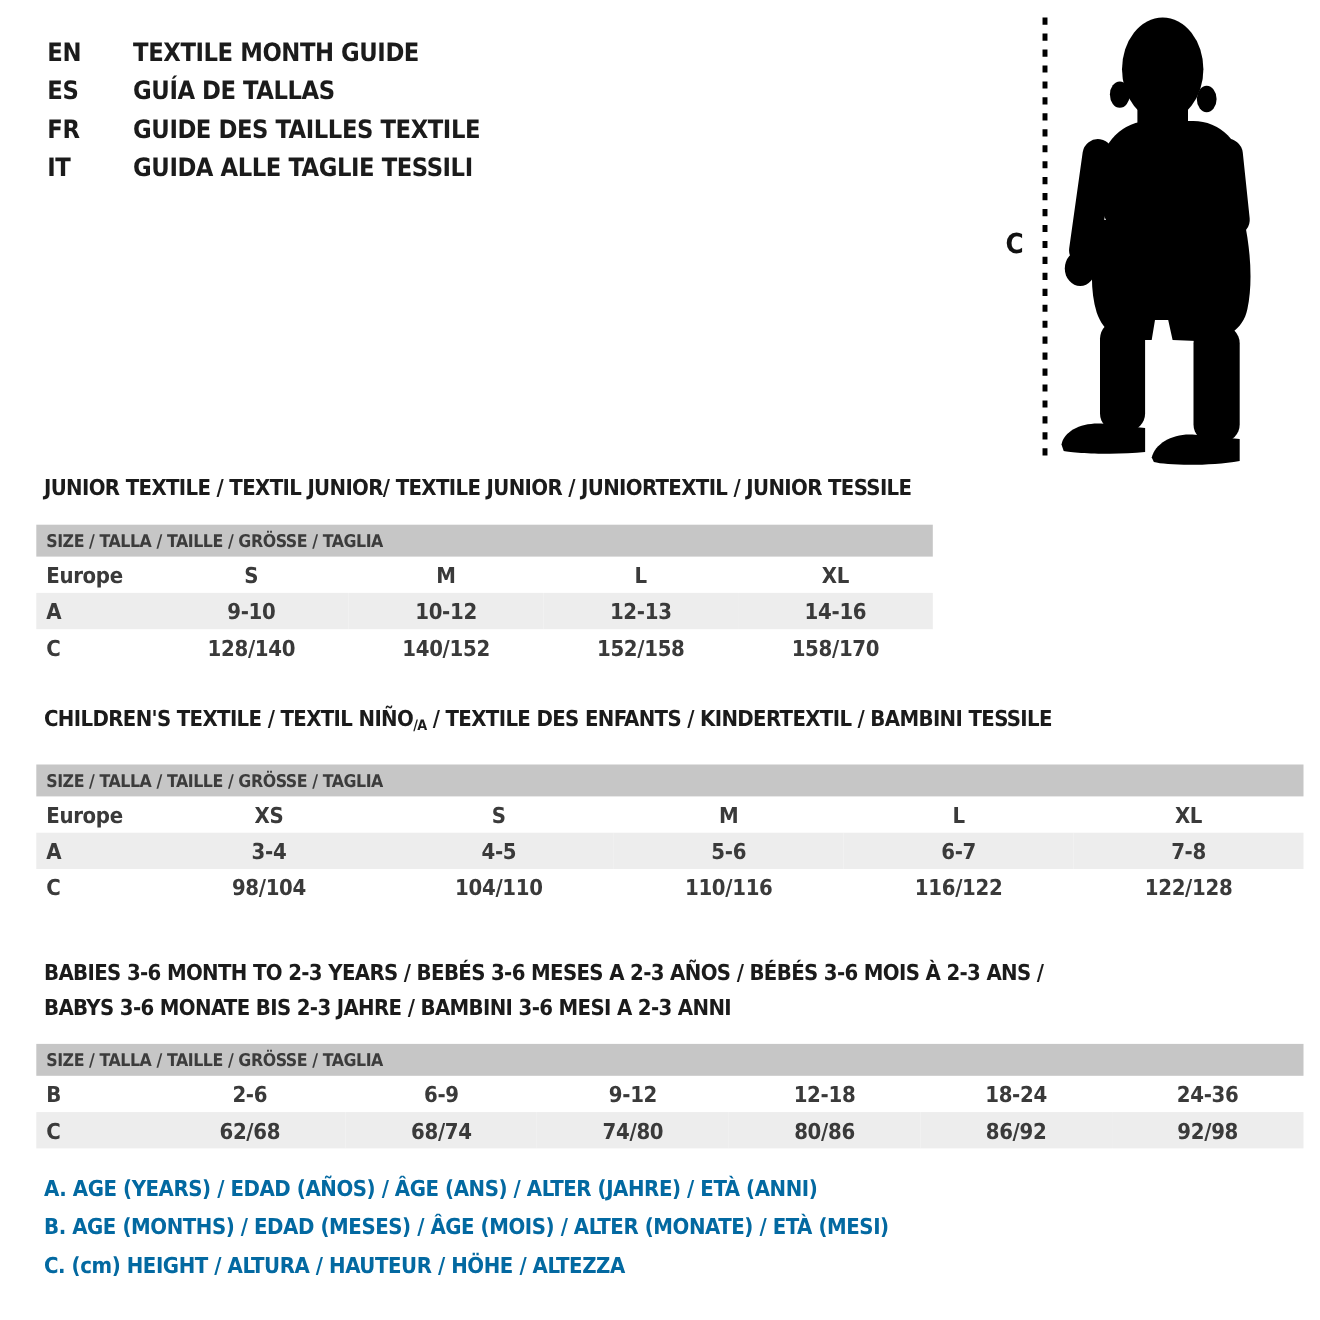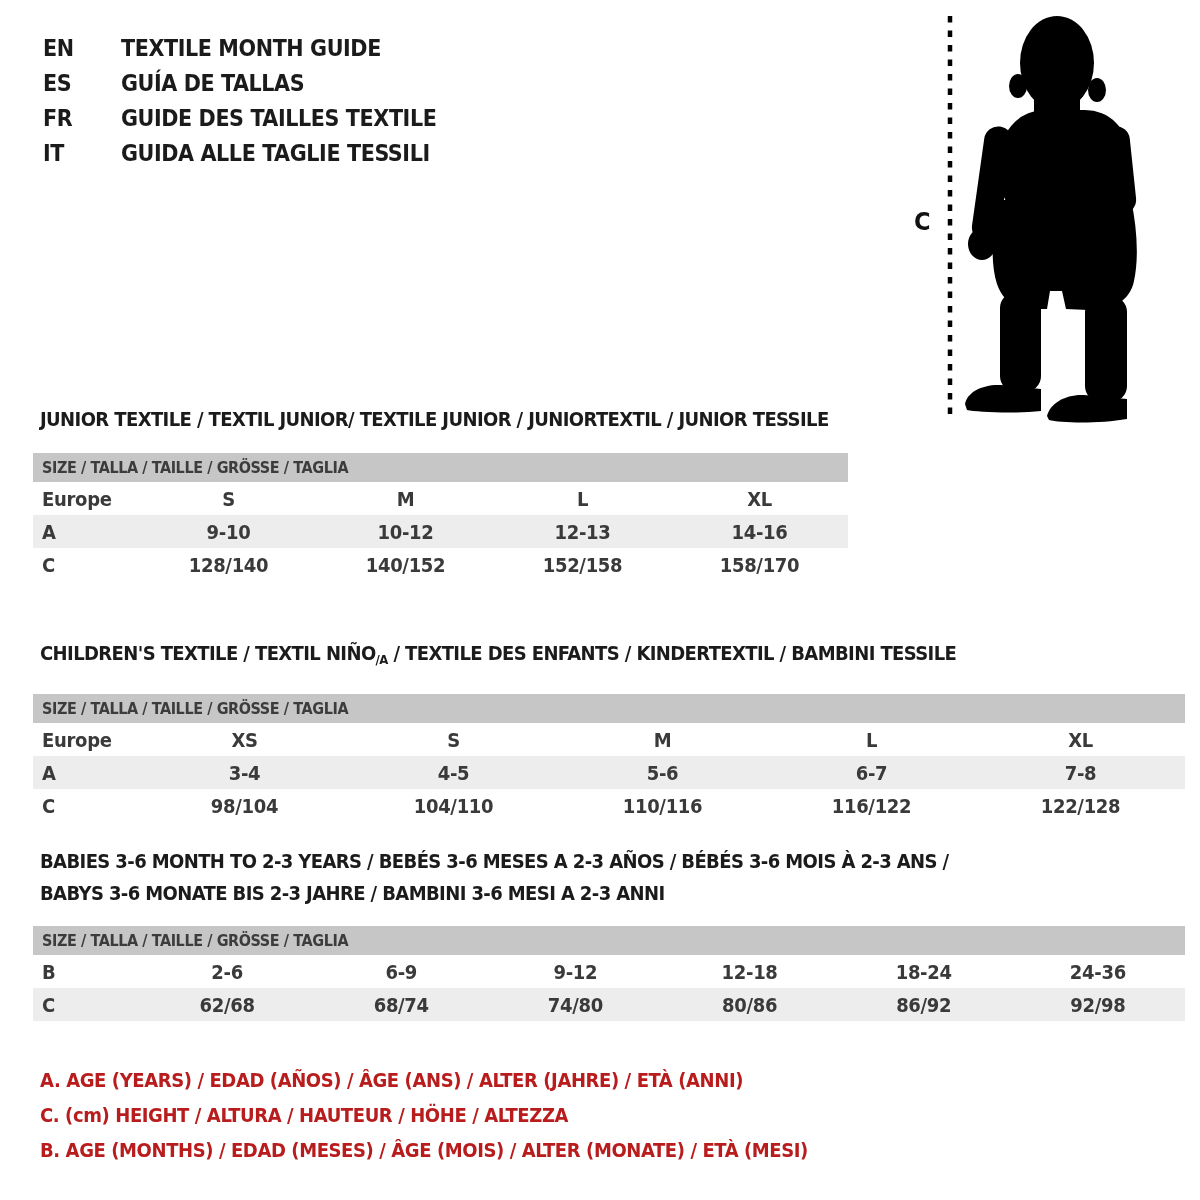--- a/index.html
+++ b/index.html
@@ -14,40 +14,40 @@
   .lang-block{position:absolute;left:43px;top:30px;}
   .lang-row{display:flex;height:35px;align-items:center;font-size:23px;font-weight:700;
             color:var(--heading-text);letter-spacing:-0.4px;white-space:nowrap;}
   .lang-code{width:78px;flex:0 0 78px;}
   
   .figure{position:absolute;left:900px;top:0;width:300px;height:430px;}
   .figure svg{position:absolute;left:0;top:0;}
   .c-label{position:absolute;left:14px;top:207px;font-size:25px;font-weight:700;color:#111;}
   
   .section{position:absolute;left:33px;}
-  .section-junior{top:406px;width:815px;}
+  .section-junior{top:430px;width:815px;}
   .section-children{top:640px;width:1152px;}
-  .section-babies{top:845px;width:1152px;}
+  .section-babies{top:868px;width:1152px;}
   .sec-heading{margin:0 0 21px 7px;font-size:20px;font-weight:700;
                color:var(--heading-text);letter-spacing:-0.6px;}
   .heading-line{line-height:26px;white-space:nowrap;}
   .section-babies .sec-heading{margin-bottom:17px;}
   .section-babies .heading-line{line-height:32px;}
   .sub{font-size:13px;vertical-align:-4px;}
   .table-header-bar{height:29px;background:var(--header-bar-bg);display:flex;align-items:center;
                     padding-left:9px;box-sizing:border-box;font-size:16px;font-weight:700;
                     color:#3c3c3c;letter-spacing:-0.4px;}
   .size-table{border-collapse:collapse;table-layout:fixed;width:100%;}
   .size-table td{height:33px;text-align:center;vertical-align:middle;font-size:20px;font-weight:700;
                  color:var(--table-text);padding:0;letter-spacing:-0.3px;white-space:nowrap;}
   .size-table td.row-label{text-align:left;padding-left:9px;}
   .size-table tr.shaded{background:var(--shaded-row-bg);}
   
   .legend{position:absolute;left:40px;top:1063px;}
-  .legend-line{line-height:35px;font-size:20px;font-weight:700;color:#b91c1c;
+  .legend-line{line-height:35px;font-size:20px;font-weight:700;color:#0369a1;
                letter-spacing:-0.4px;white-space:nowrap;}
 </style>
 </head>
 <body style="--header-bar-bg: #c6c6c6; --shaded-row-bg: #ededed; --heading-text: #1b1b1b; --table-text: #3a3a3a; --silhouette: #000000;">
 
 <div class="page">
 
   <div class="lang-block" id="lang-block">
       <div class="lang-row">
         <span class="lang-code">EN</span>
@@ -212,17 +212,17 @@
               <td>86/92</td>
               <td>92/98</td>
             </tr>
           </tbody>
         </table>
       </section>
     </div>
 
   <div class="legend" id="legend">
       <div class="legend-line">A. AGE (YEARS) / EDAD (AÑOS) / ÂGE (ANS) / ALTER (JAHRE) / ETÀ (ANNI)</div>
+      <div class="legend-line">B. AGE (MONTHS) / EDAD (MESES) / ÂGE (MOIS) / ALTER (MONATE) / ETÀ (MESI)</div>
       <div class="legend-line">C. (cm) HEIGHT / ALTURA / HAUTEUR / HÖHE / ALTEZZA</div>
-      <div class="legend-line">B. AGE (MONTHS) / EDAD (MESES) / ÂGE (MOIS) / ALTER (MONATE) / ETÀ (MESI)</div>
     </div>
 
 </div>
 
 </body></html>

